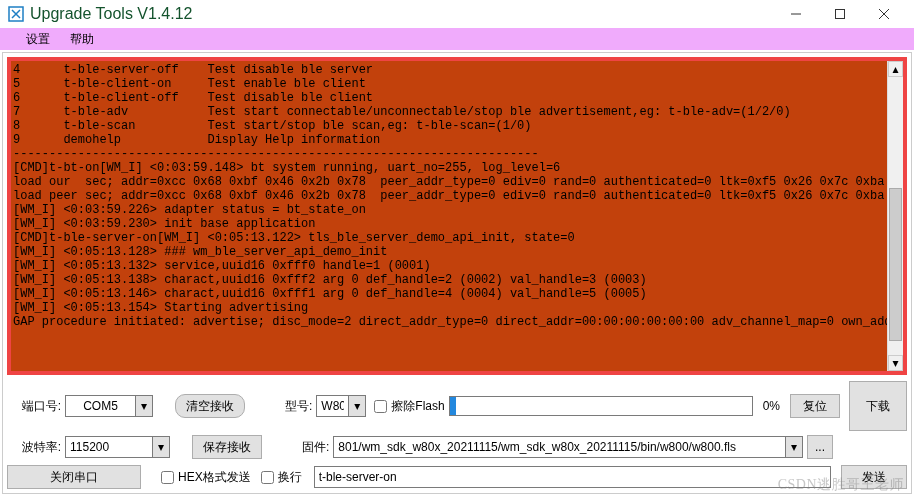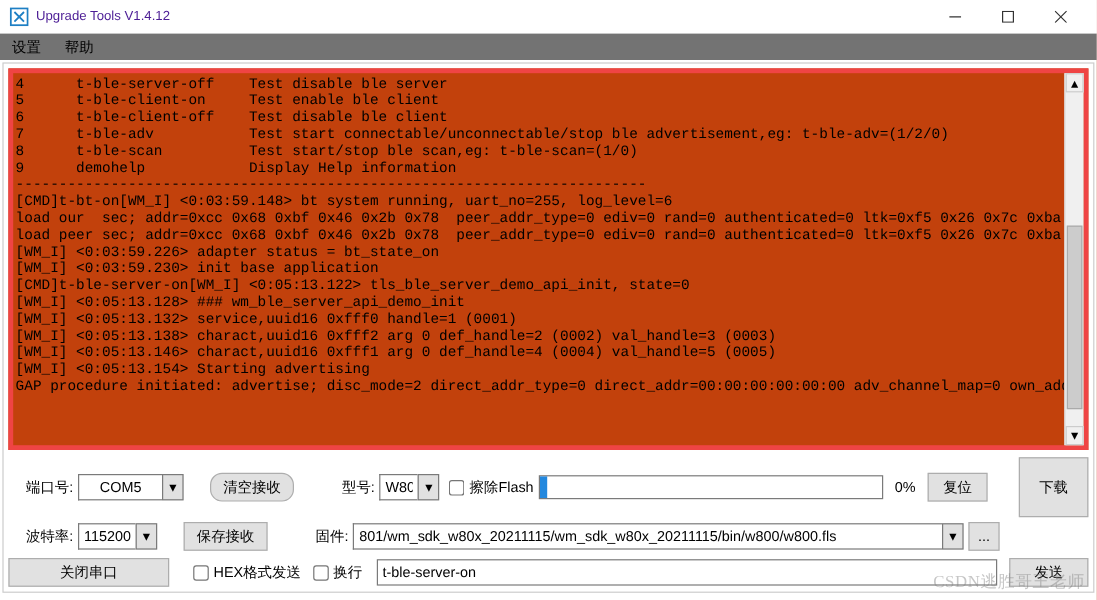--- a/index.html
+++ b/index.html
@@ -1,22 +1,22 @@
 <!DOCTYPE html>
 <html><head>
 <meta charset="utf-8">
 <style>
 * { box-sizing: border-box; margin: 0; padding: 0; }
 body { font-family: "Microsoft YaHei", Tahoma, sans-serif; font-size: 12px; background: #fff; width: 914px; height: 500px; overflow: hidden; }
 .titlebar { height: 28px; display: flex; align-items: center; padding: 0 8px; background: #fff; }
 .titlebar-icon { width: 16px; height: 16px; color: #1e7fc4; margin-right: 6px; }
-.title { font-size: 11px; color: #4c1d95; flex: 1; }
+.title { font-size: 16px; color: #14532d; flex: 1; }
 .winbtn { width: 44px; height: 28px; display: flex; align-items: center; justify-content: center; cursor: pointer; }
 .winbtn svg { width: 10px; height: 10px; stroke: #333; }
-.menubar { height: 22px; display: flex; align-items: center; padding: 2px 0; background: #737373; }
+.menubar { height: 22px; display: flex; align-items: center; padding: 2px 16px; background: #f0abfc; }
 .menu-item { padding: 2px 10px; cursor: pointer; font-size: 12px; }
 .content { border: 1px solid #ccc; margin: 2px; padding: 4px; height: 442px; display: flex; flex-direction: column; }
 .log-area { flex: 1; border: 4px solid #ef4444; position: relative; background: #c2410c; }
 .log-text { position: absolute; inset: 0 16px 0 0; padding: 2px; font-family: "SimSun", "Courier New", monospace; font-size: 12px; line-height: 14px; white-space: pre; overflow: hidden; }
 .vscroll { position: absolute; right: 0; top: 0; bottom: 0; width: 16px; background: #f0f0f0; border-left: 1px solid #ddd; }
 .vscroll-btn { height: 16px; background: #f0f0f0; display: flex; align-items: center; justify-content: center; cursor: pointer; border: 1px solid #ccc; }
 .vscroll-track { position: absolute; top: 16px; bottom: 16px; left: 0; right: 0; }
 .vscroll-thumb { position: absolute; left: 1px; right: 1px; background: #ccc; border: 1px solid #aaa; cursor: pointer; }
 .row { display: flex; align-items: center; margin-top: 6px; gap: 4px; }
 label { font-size: 12px; white-space: nowrap; }
@@ -103,27 +103,27 @@
       <input type="text" style="width: 32px;" value="W80X">
       <div class="combo-btn">▾</div>
     </div>
     <input type="checkbox" style="margin-left: 4px;">
     <label>擦除Flash</label>
     <div class="progress">
         <div class="progress-bar"></div>
       </div>
     <span class="progress-label">0%</span>
     <button style="min-width:50px;">复位</button>
-    <button style="height:50px;min-width:58px;margin-left:22px;">下载</button>
+    <button style="height:50px;min-width:58px;margin-left:5px;">下载</button>
   </div>
 
   <div class="row" style="margin-top:4px;">
     <label style="width:54px;text-align:right;">波特率:</label>
     <div class="combo">
-      <input type="text" style="width: 48px;" value="115200">
+      <input type="text" style="width: 87px;" value="115200">
       <div class="combo-btn">▾</div>
     </div>
     <button style="margin-left:18px;">保存接收</button>
     <label style="margin-left:36px;">固件:</label>
     <div class="combo" style="flex:1;">
       <input type="text" style="flex: 1 1 0%; width: 100%;" value="801/wm_sdk_w80x_20211115/wm_sdk_w80x_20211115/bin/w800/w800.fls">
       <div class="combo-btn">▾</div>
     </div>
     <button style="min-width:26px;padding:0 6px;">...</button>
     <div style="width:70px;"></div>

